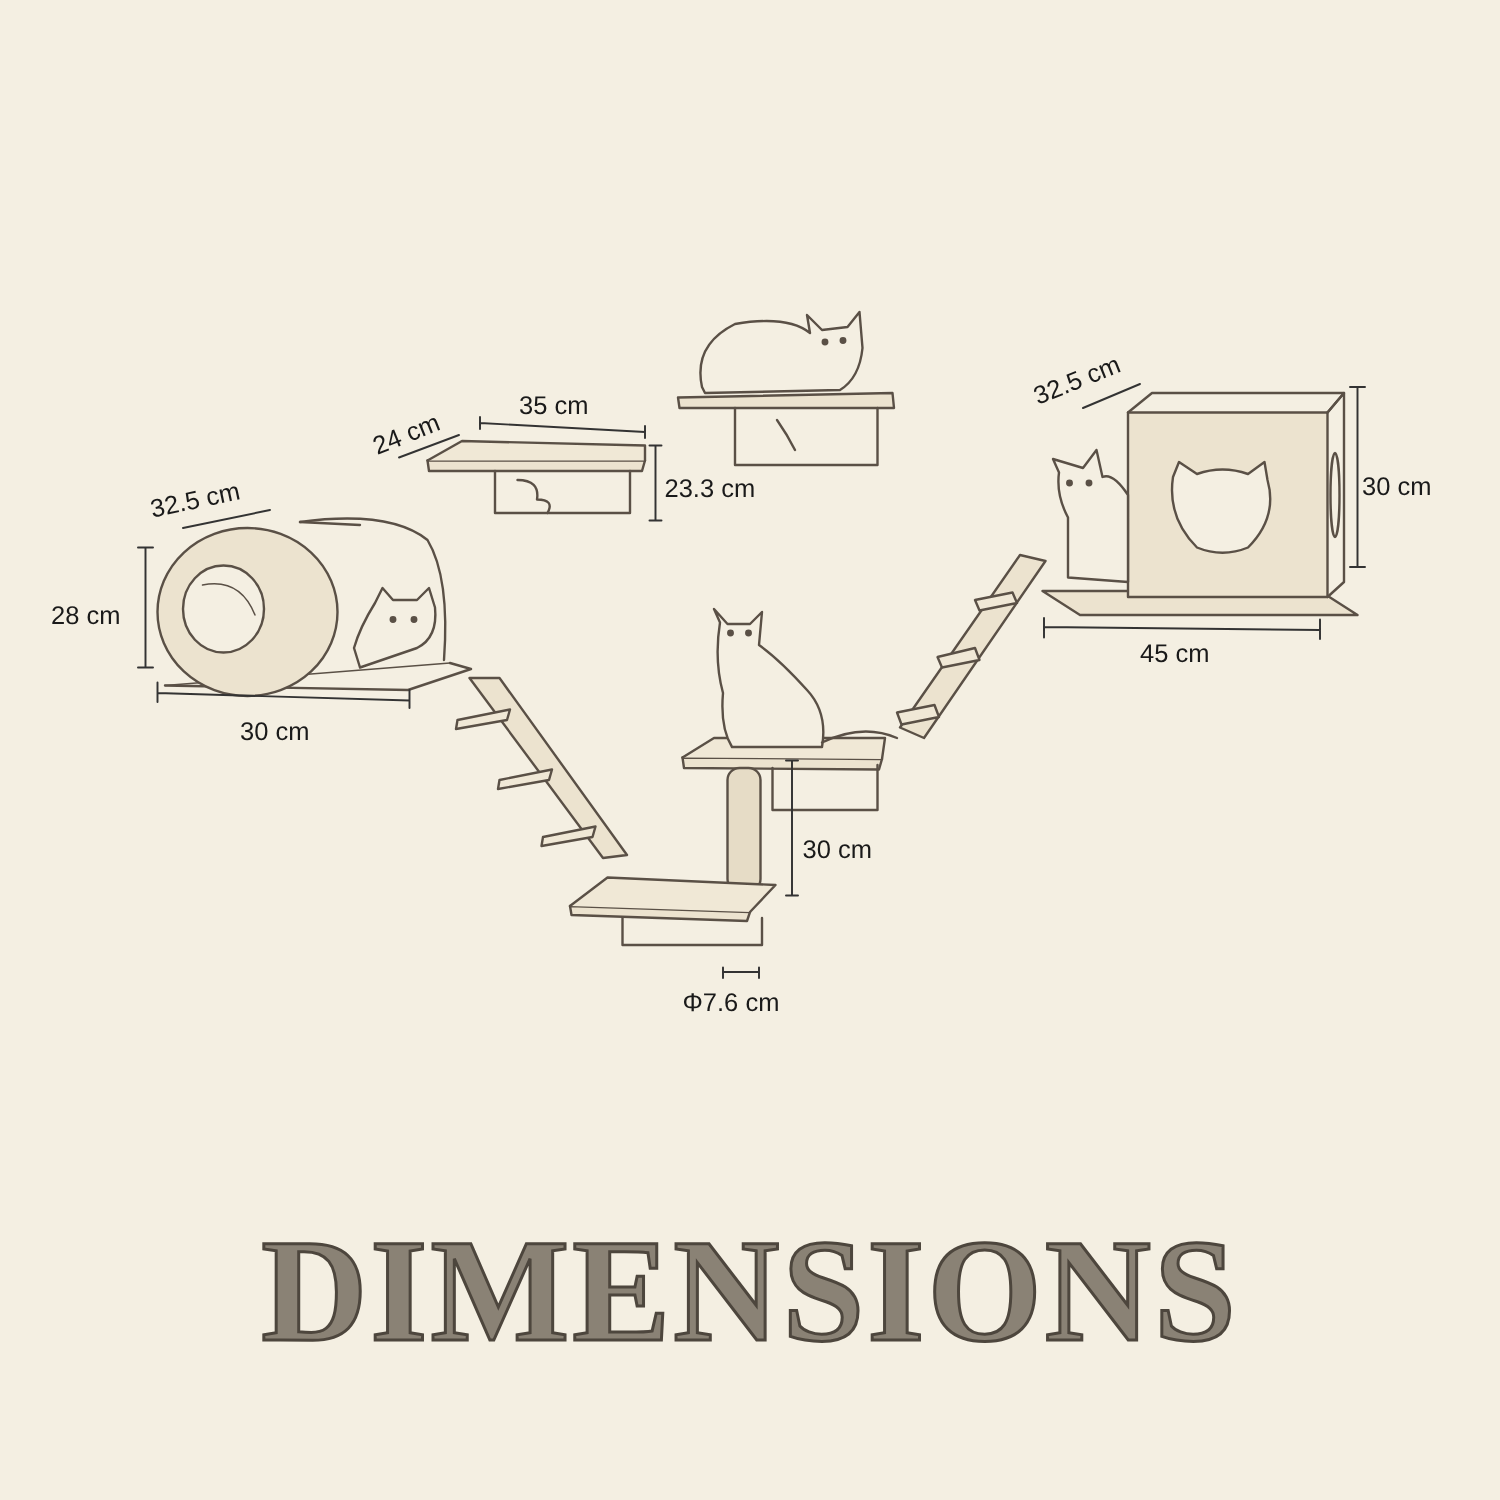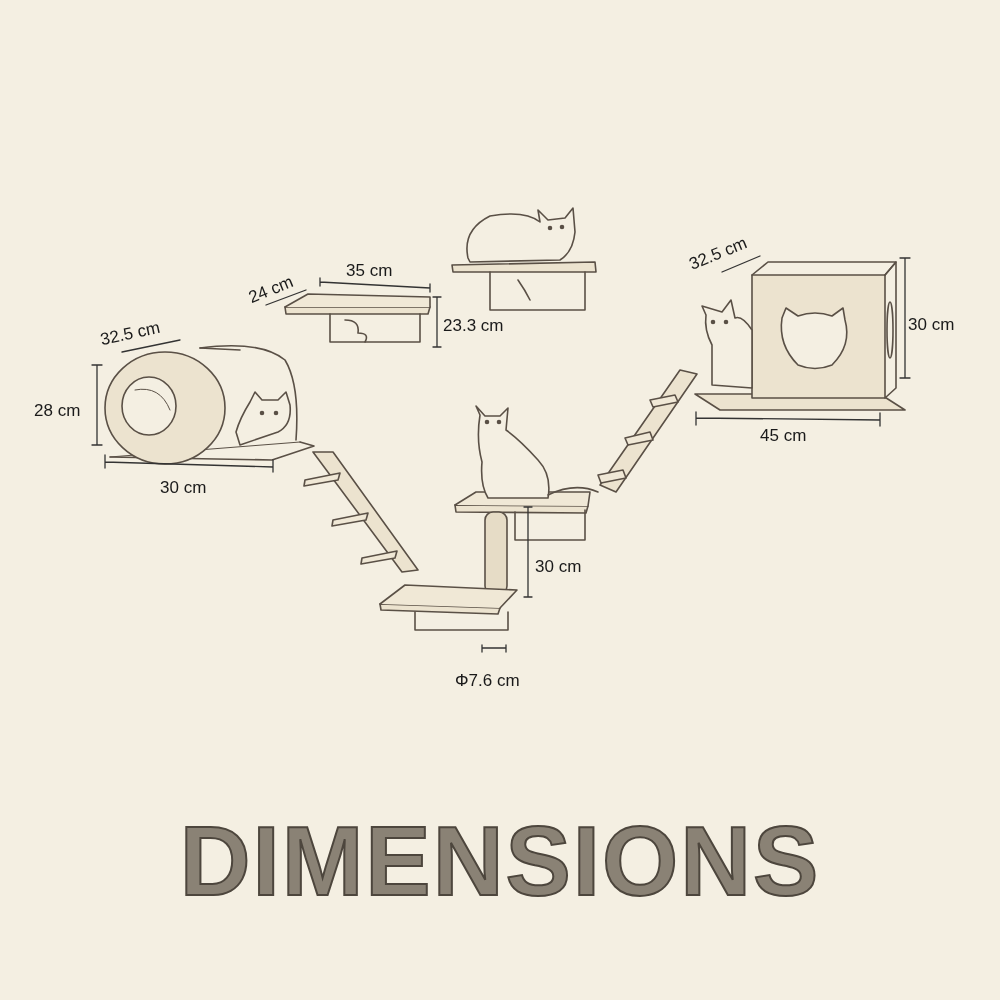--- a/index.html
+++ b/index.html
@@ -1,19 +1,19 @@
 <!DOCTYPE html>
 <html><head>
 <meta charset="utf-8">
 <style>
   html,body{margin:0;padding:0;}
   body{width:1000px;height:1000px;background:#f4efe2;position:relative;overflow:hidden;font-family:"Liberation Sans",sans-serif;}
   .stage{position:absolute;left:0;top:0;width:1000px;height:1000px;}
   .lbl{position:absolute;font-size:17px;color:#1a1a1a;white-space:nowrap;font-family:"Liberation Sans",sans-serif;}
-  .title{position:absolute;left:0;top:805px;width:1000px;text-align:center;font-family:Liberation Sans, sans-serif;font-weight:bold;font-size:98px;letter-spacing:2px;color:#8a8275;-webkit-text-stroke:2px #4d463d;}
+  .title{position:absolute;left:0;top:805px;width:1000px;text-align:center;font-family:Liberation Serif, serif;font-weight:bold;font-size:98px;letter-spacing:2px;color:#8a8275;-webkit-text-stroke:2px #4d463d;}
   svg{position:absolute;left:0;top:0;}
 </style>
 </head>
 <body>
 
 <div class="stage">
   <svg width="1000" height="1000" viewBox="0 0 1000 1000">
     <g fill="none" stroke="#5a5046" stroke-width="1.6" stroke-linecap="round" stroke-linejoin="round">
 
       <g>
@@ -116,16 +116,16 @@
 
   <div class="lbl" style="left:248px;top:280px;transform:rotate(-22deg);">24 cm</div>
   <div class="lbl" style="left:346px;top:261px;text-align:right;">35 cm</div>
   <div class="lbl" style="left:443px;top:316px;">23.3 cm</div>
 
   <div class="lbl" style="left:688px;top:244px;transform:rotate(-22deg);">32.5 cm</div>
   <div class="lbl" style="left:908px;top:315px;">30 cm</div>
   <div class="lbl" style="left:760px;top:426px;">45 cm</div>
 
   <div class="lbl" style="left:535px;top:557px;">30 cm</div>
-  <div class="lbl" style="left:455px;top:659px;margin-top:12px;">Φ7.6 cm</div>
+  <div class="lbl" style="left:455px;top:659px;">Φ7.6 cm</div>
 
   <div class="title">DIMENSIONS</div>
 </div>
 
 </body></html>

